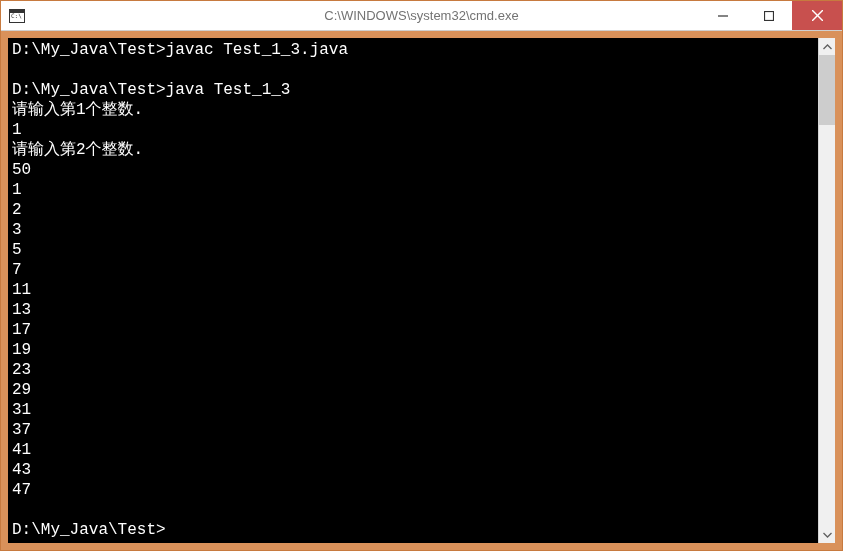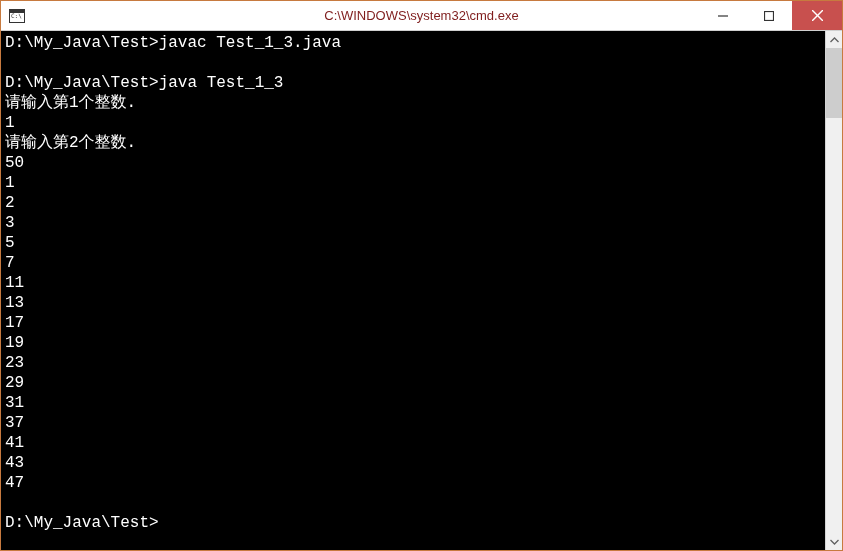--- a/index.html
+++ b/index.html
@@ -52,21 +52,21 @@
       font-size: 6px;
       font-family: Consolas, monospace;
       color: #333;
       line-height: 1;
     }
     .title-text {
       position: absolute;
       left: 50%;
       transform: translateX(-50%);
       font-size: 13px;
-      color: #7f1d1d;
+      color: #737373;
       white-space: nowrap;
     }
     .window-controls {
       margin-left: auto;
       display: flex;
       height: 100%;
     }
     .win-btn {
       width: 46px;
       height: 100%;
@@ -78,20 +78,21 @@
       cursor: pointer;
     }
     .win-btn.close-btn {
       background: #c8504e;
       width: 50px;
     }
     .win-btn svg { display: block; }
     .client-area {
       flex: 1;
       background: #d9915a;
+      padding: 7px;
       display: flex;
       position: relative;
     }
     .console {
       flex: 1;
       background: #000;
       color: #fff;
       font-family: "NSimSun", "SimSun", Consolas, "Courier New", monospace;
       font-size: 16px;
       line-height: 20px;

